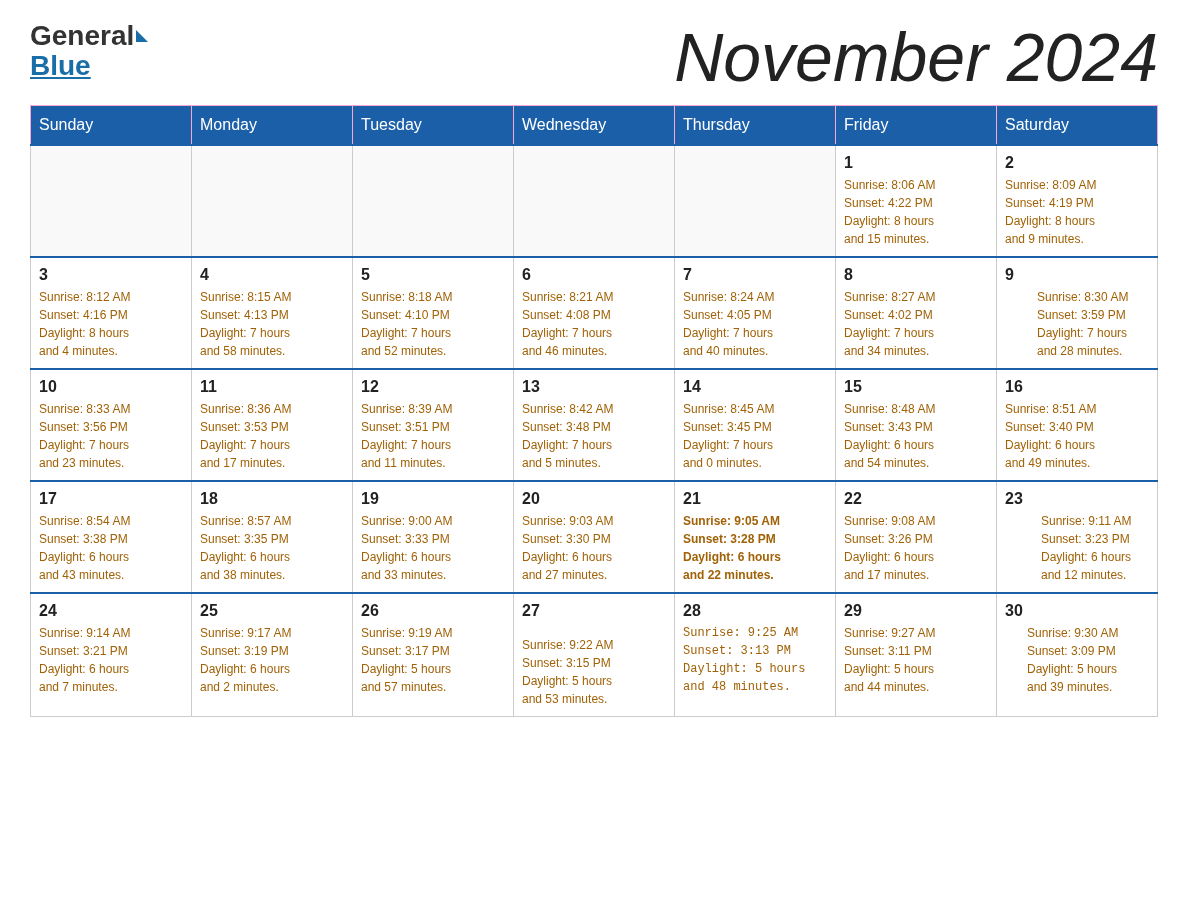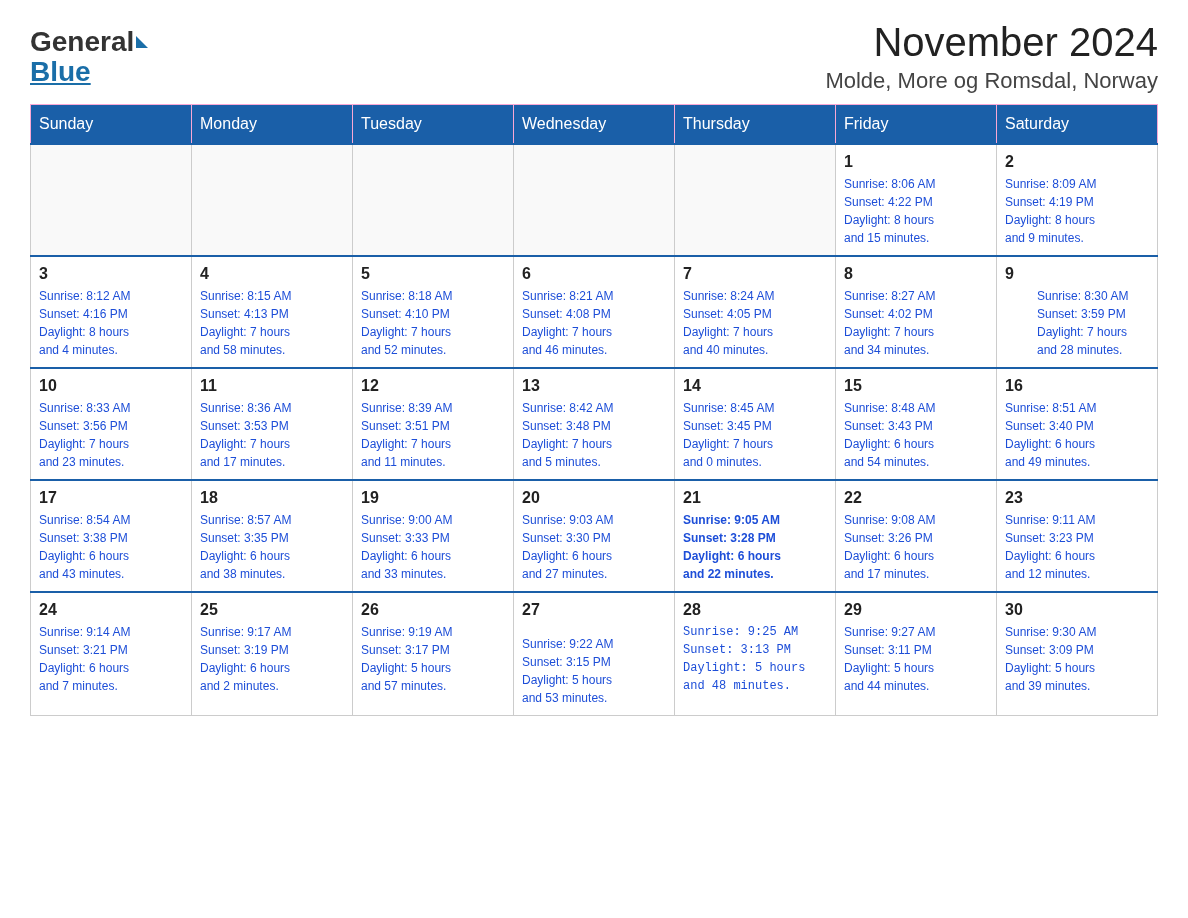--- a/index.html
+++ b/index.html
@@ -5,21 +5,21 @@
     * { box-sizing: border-box; margin: 0; padding: 0; }
     body {
       font-family: Arial, sans-serif;
       background: #fff;
       padding: 20px 30px;
       width: 1188px;
       min-height: 918px;
     }
     .header {
       display: flex;
-      align-items: center;
+      align-items: flex-start;
       justify-content: space-between;
       margin-bottom: 10px;
     }
     .logo {
       display: flex;
       flex-direction: column;
       align-items: flex-start;
     }
     .logo-text {
       display: flex;
@@ -48,24 +48,25 @@
       font-size: 28px;
       font-weight: bold;
       color: #1a6ea8;
       margin-top: -2px;
       text-decoration: underline;
     }
     .title-section {
       text-align: right;
     }
     .month-title {
-      font-size: 40px;
+      font-size: 68px;
       font-weight: normal;
       color: #222;
       line-height: 1.1;
+      font-style: italic;
     }
     .location-title {
       font-size: 22px;
       color: #444;
       margin-top: 4px;
     }
     .calendar {
       width: 100%;
       border-collapse: collapse;
       margin-top: 10px;
@@ -90,21 +91,21 @@
       border-top: 2px solid #1a5fa8;
     }
     .day-number {
       font-size: 16px;
       font-weight: bold;
       color: #222;
       margin-bottom: 4px;
     }
     .day-info {
       font-size: 12px;
-      color: #1d4ed8;
+      color: #a16207;
       line-height: 1.5;
     }
     .empty-cell {
       background: #f9f9f9;
     }
   </style>
 </head>
 <body>
 
 <div class="header">
@@ -112,21 +113,20 @@
     <div class="logo-text">
       <span class="logo-general">General</span>
       <span class="logo-blue-part">
         <span class="logo-arrow"></span>
       </span>
     </div>
     <span class="logo-blue">Blue</span>
   </div>
   <div class="title-section">
     <div class="month-title">November 2024</div>
-    <div class="location-title">Molde, More og Romsdal, Norway</div>
   </div>
 </div>
 
 <table class="calendar">
   <thead>
     <tr>
       <th>Sunday</th>
       <th>Monday</th>
       <th>Tuesday</th>
       <th>Wednesday</th>
@@ -297,21 +297,21 @@
         </td>
         <td>
           <div class="day-number">22</div>
           <div class="day-info" style="white-space: pre-line;">Sunrise: 9:08 AM
 Sunset: 3:26 PM
 Daylight: 6 hours
 and 17 minutes.</div>
         </td>
         <td>
           <div class="day-number">23</div>
-          <div class="day-info" style="white-space: pre-line;">Sunrise: 9:11 AM
+          <div class="day-info" style="white-space: pre-line; margin-left: 36px;">Sunrise: 9:11 AM
 Sunset: 3:23 PM
 Daylight: 6 hours
 and 12 minutes.</div>
         </td>
       </tr>
       <tr>
         <td>
           <div class="day-number">24</div>
           <div class="day-info" style="white-space: pre-line;">Sunrise: 9:14 AM
 Sunset: 3:21 PM
@@ -348,20 +348,20 @@
         </td>
         <td>
           <div class="day-number">29</div>
           <div class="day-info" style="white-space: pre-line;">Sunrise: 9:27 AM
 Sunset: 3:11 PM
 Daylight: 5 hours
 and 44 minutes.</div>
         </td>
         <td>
           <div class="day-number">30</div>
-          <div class="day-info" style="white-space: pre-line;">Sunrise: 9:30 AM
+          <div class="day-info" style="white-space: pre-line; margin-left: 22px;">Sunrise: 9:30 AM
 Sunset: 3:09 PM
 Daylight: 5 hours
 and 39 minutes.</div>
         </td>
       </tr>
     </tbody>
 </table>
 
 </body></html>

